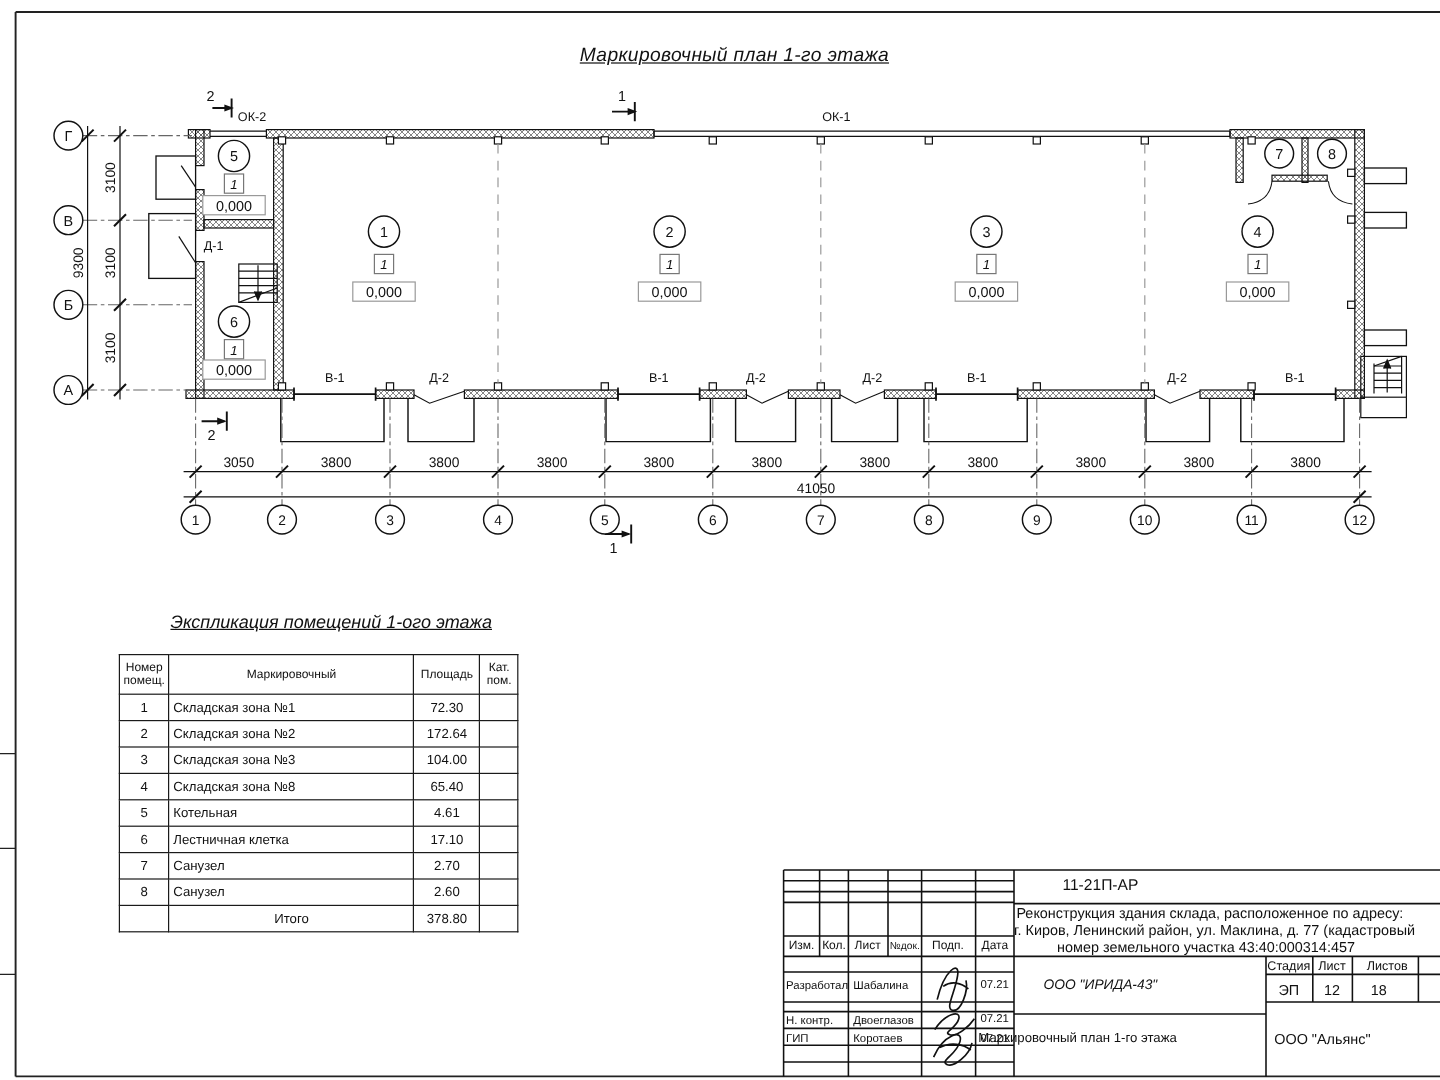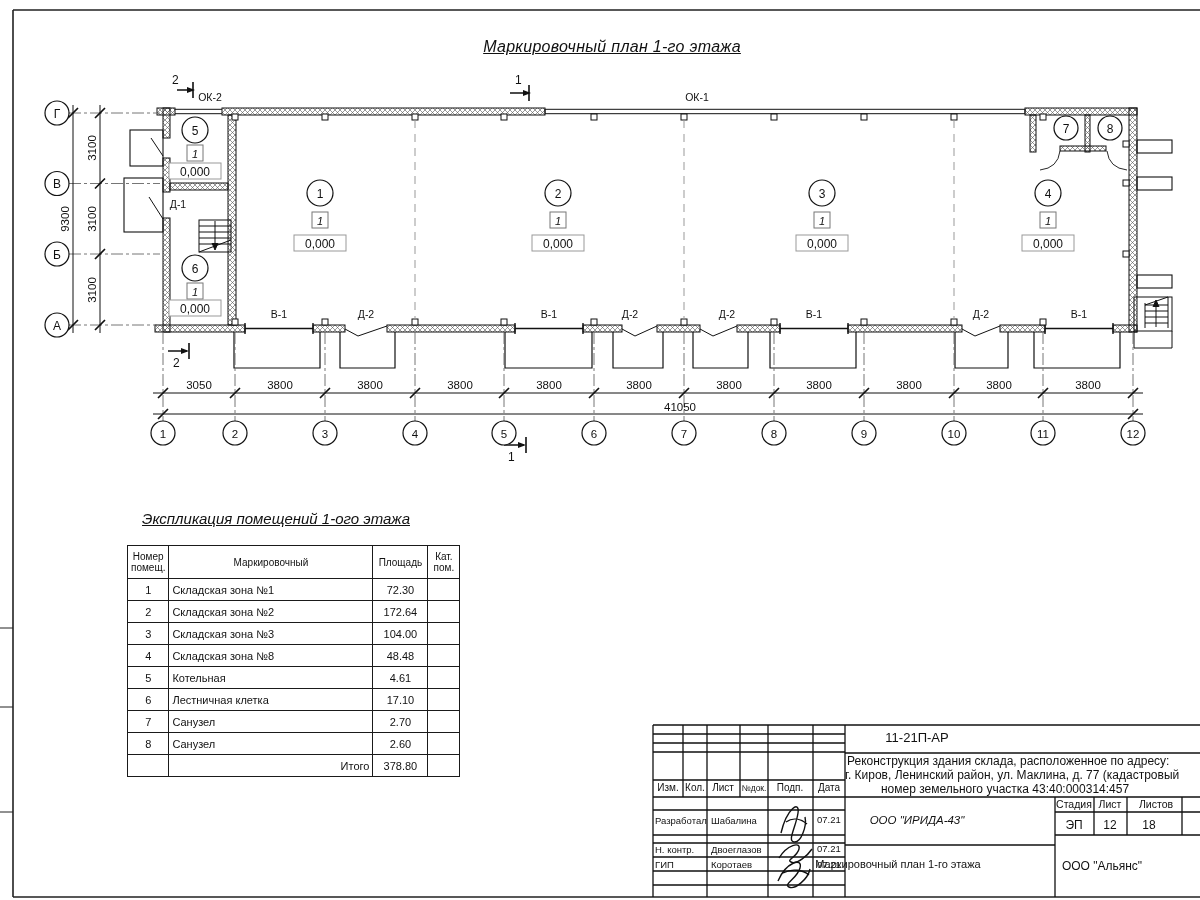--- a/index.html
+++ b/index.html
@@ -5,25 +5,25 @@
   html,body{margin:0;padding:0;background:#fff;}
   #sheet{position:relative;width:1200px;height:900px;background:#fff;overflow:hidden;
          font-family:"Liberation Sans",sans-serif;color:#111;}
   svg{position:absolute;left:0;top:0;}
   svg text{fill:#111;font-family:"Liberation Sans",sans-serif;}
   .it{font-style:italic;}
   #main-title{position:absolute;left:412px;top:38px;width:400px;text-align:center;
               font-size:16px;font-style:italic;text-decoration:underline;letter-spacing:.3px;}
   #expl-title{position:absolute;left:113px;top:510px;width:297px;text-align:right;
               font-size:15px;font-style:italic;text-decoration:underline;}
-  #expl-table{position:absolute;left:127px;top:545px;border-collapse:collapse;table-layout:fixed;}
+  #expl-table{position:absolute;left:99px;top:545px;border-collapse:collapse;table-layout:fixed;}
   #expl-table td,#expl-table th{border:1px solid #1a1a1a;font-weight:normal;
               font-size:11px;padding:0 3px;overflow:hidden;white-space:nowrap;}
   #expl-table th{font-size:10px;line-height:1.1;white-space:normal;}
-  #expl-table .c{text-align:center;} .r{text-align:right;}
+  #expl-table .c{text-align:center;} .r{text-align:center;}
   #expl-table tr{height:22px;}
   #expl-table tr.hdr{height:33px;}
   .col-num{width:27px}.col-name{width:197px}.col-area{width:48px}.col-cat{width:25px}
 </style>
 </head>
 <body>
 
 <div id="sheet">
 
 <svg width="1200" height="900" viewBox="0 0 1200 900">
@@ -443,21 +443,21 @@
   </tr>
   <tr>
     <td class="c">3</td>
     <td>Складская зона №3</td>
     <td class="c">104.00</td>
     <td></td>
   </tr>
   <tr>
     <td class="c">4</td>
     <td>Складская зона №8</td>
-    <td class="c">48.48</td>
+    <td class="c">65.40</td>
     <td></td>
   </tr>
   <tr>
     <td class="c">5</td>
     <td>Котельная</td>
     <td class="c">4.61</td>
     <td></td>
   </tr>
   <tr>
     <td class="c">6</td>

